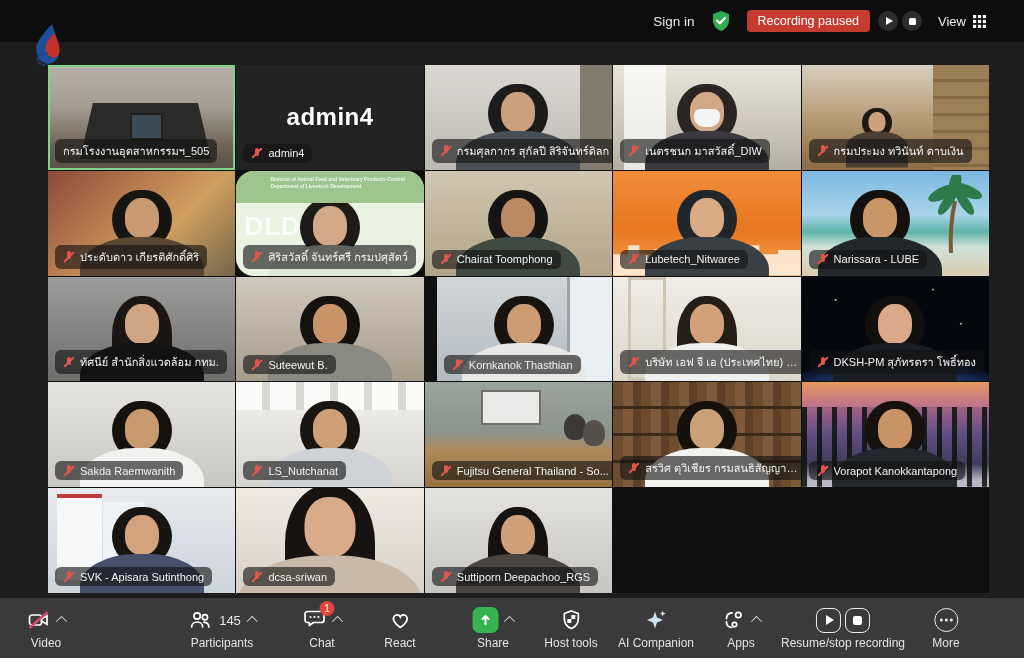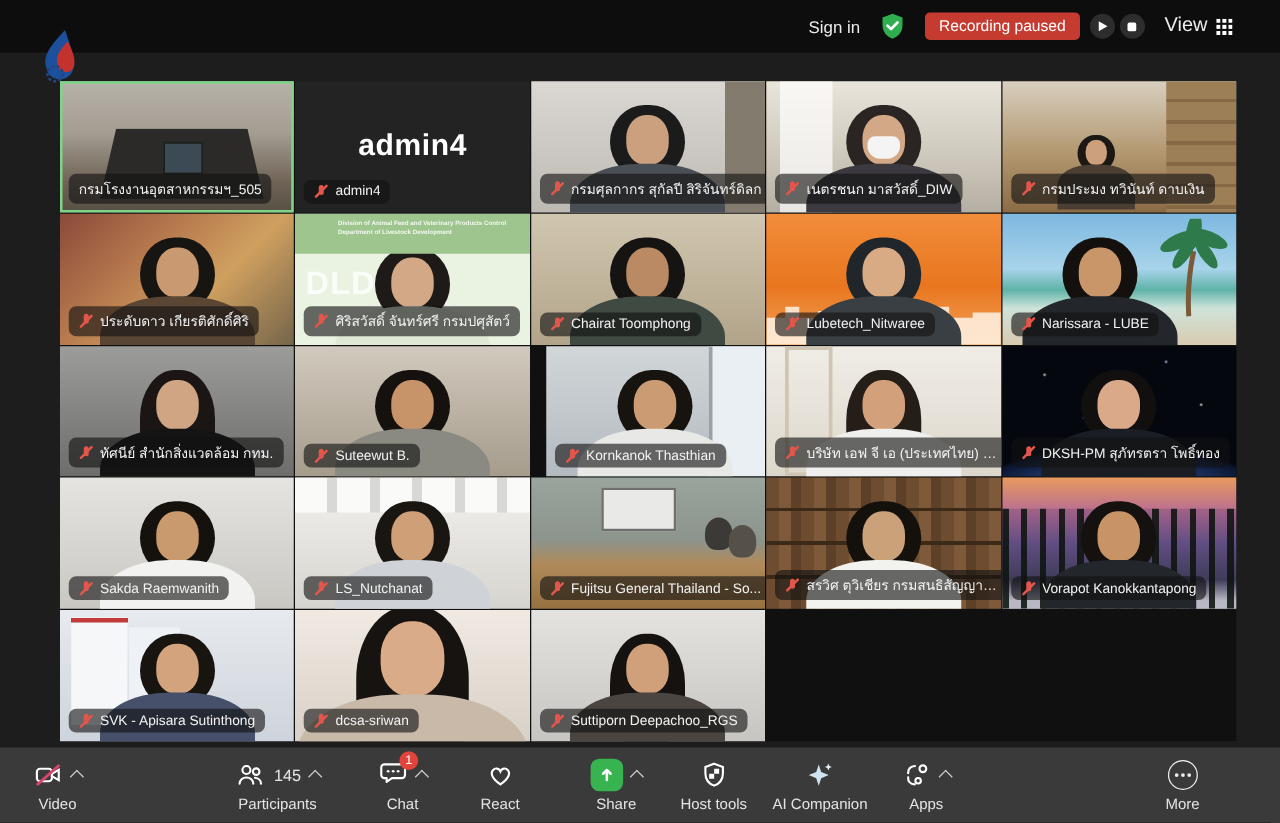--- a/index.html
+++ b/index.html
@@ -12,21 +12,21 @@
   .signin{color:#ececec;font-size:13.5px;cursor:pointer;}
   .shield{width:20px;height:22px;}
   .rec-badge{background:#c53b30;color:#fff;font-size:12.5px;border-radius:4px;
     padding:4px 11px;white-space:nowrap;}
   .rec-ctls{display:flex;gap:4px;margin-left:-8px;}
   .ctl-circle{width:20px;height:20px;border-radius:50%;background:#2d2d2d;display:flex;
     align-items:center;justify-content:center;cursor:pointer;}
   .ctl-play{width:0;height:0;border-left:7px solid #fff;border-top:4.5px solid transparent;
     border-bottom:4.5px solid transparent;margin-left:2px;}
   .ctl-stop{width:7px;height:7px;background:#fff;border-radius:1.5px;}
-  .view-wrap{display:flex;align-items:center;gap:7px;color:#ececec;font-size:16px;cursor:pointer;}
+  .view-wrap{display:flex;align-items:center;gap:7px;color:#ececec;font-size:13px;cursor:pointer;}
   .edge-dash{position:absolute;right:1px;top:20px;width:8px;height:2px;background:#8a8a8a;}
   
   .logo{position:absolute;left:28px;top:23px;z-index:40;}
   
   .grid{position:absolute;left:48px;top:65px;width:941px;height:528px;display:grid;
     grid-template-columns:repeat(5,1fr);grid-template-rows:repeat(5,1fr);gap:1px;
     background:#101010;}
   .tile{position:relative;overflow:hidden;background:#242424;cursor:pointer;}
   .name-tag{position:absolute;left:7px;bottom:7px;max-width:calc(100% - 16px);
     background:rgba(18,18,18,.62);border-radius:6px;padding:3px 8px;display:flex;
@@ -71,21 +71,21 @@
     border-radius:6px 6px 10px 10px;}
   .t6{--skin:#cda07c;--hair:#1c1814;--shirt:#4b3f33;
     background:linear-gradient(180deg,#d8cfbf 0%,#b2976f 55%,#8a6b46 100%);}
   .t6::before{content:"";position:absolute;right:0;top:0;width:30%;height:100%;
     background:repeating-linear-gradient(180deg,#9c7f57 0 14px,#876845 14px 17px);}
   .t6 .person{transform:translateX(-50%) scale(.5);left:40%;top:30%;}
   .t7{--skin:#d9a77f;--hair:#c89350;--shirt:#1f1f1f;background:#191919;}
   .t7 .person::before{height:150%;border-radius:46% 46% 30% 30%;}
   .t8{--skin:#c99a72;--hair:#171512;--shirt:#5a4632;
     background:linear-gradient(135deg,#8a4a3a 0%,#b77a4e 35%,#cfa05f 62%,#74654a 100%);}
-  .t9{--skin:#d2a886;--hair:#1d1a18;--shirt:#dfe8d5;background:#eaf2e2;}
+  .t9{--skin:#d2a886;--hair:#1d1a18;--shirt:#dfe8d5;background:#eaf2e2;border-radius:18px;}
   .t9 .band{position:absolute;left:0;top:0;width:100%;height:31%;background:#9fc58f;z-index:3;
     color:#f2f8ee;font-size:5px;line-height:7px;padding:5px 6px 0 34px;box-sizing:border-box;}
   .t9 .band b{display:block;font-weight:bold;white-space:nowrap;overflow:hidden;}
   .t9 .dld{position:absolute;left:8px;top:38%;font-size:26px;font-weight:bold;
     color:rgba(255,255,255,.8);z-index:3;letter-spacing:1px;}
   .t9 .person{top:30%;}
   .t10{--skin:#b98a63;--hair:#161412;--shirt:#3f4a43;
     background:linear-gradient(180deg,#d1c6b0 0%,#b1a489 100%);}
   .t11{--skin:#d9ab84;--hair:#20262a;--shirt:#3a3f44;
     background:linear-gradient(180deg,#f18d3b 0%,#e9761f 55%,#f2a257 100%);}
@@ -557,20 +557,33 @@
         <circle cx="16.8" cy="7" r="2.7"></circle>
         <path d="M10.5 4.8C7 5 5 7.2 5 10.6"></path>
         <path d="M5 13.8c-.3 3.4 1.9 5.6 5.3 5.7"></path>
         <circle cx="13" cy="16.6" r="2.2"></circle>
       </svg>
       <span class="caret"></span>
     </div>
     <div class="tb-label">Apps</div>
   </div>
 
+  <div class="tb-item" style="left:843px">
+    <div class="tb-top">
+      <span class="rec-group">
+        <span class="rec-btn">
+            <span class="rb-play"></span>
+          </span>
+        <span class="rec-btn">
+            <span class="rb-stop"></span>
+          </span>
+      </span>
+    </div>
+    <div class="tb-label">Resume/stop recording</div>
+  </div>
 
   <div class="tb-item" style="left:946px">
     <div class="tb-top">
         <span class="more-circle"></span>
       </div>
     <div class="tb-label">More</div>
   </div>
 
 </div>
 

